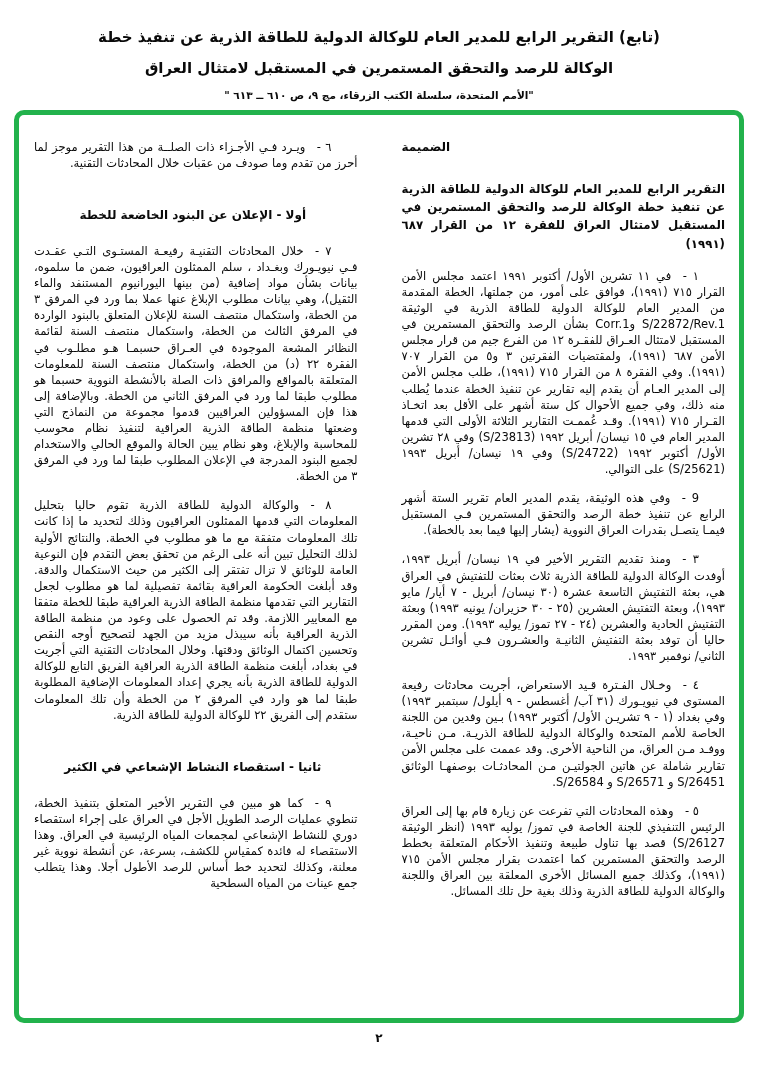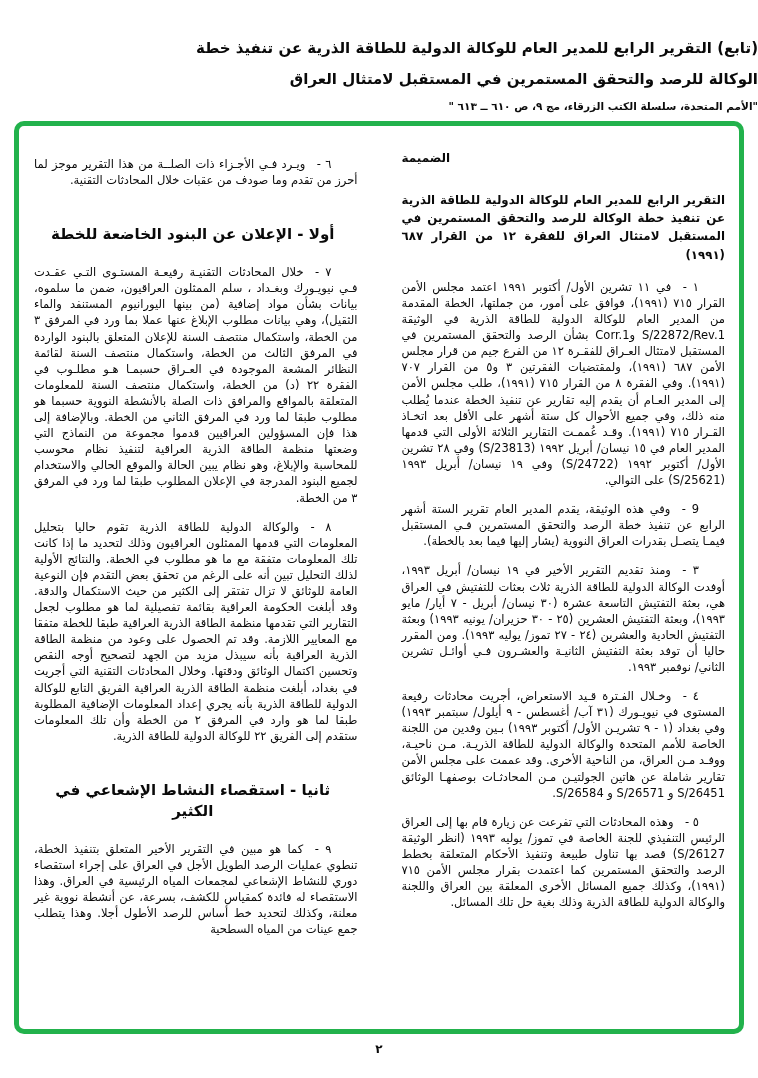--- a/index.html
+++ b/index.html
@@ -12,21 +12,22 @@
     font-family: "DejaVu Sans", sans-serif;
     color: #0a0a0a;
   }
   .page {
     position: relative;
     width: 758px;
     height: 1078px;
   }
   .doc-header {
     direction: rtl;
-    padding-top: 33px;
+    text-align: center;
+    padding-top: 22px;
   }
   .doc-header .h-main {
     font-weight: 700;
     font-size: 15px;
     line-height: 31px;
     letter-spacing: 0;
   }
   .doc-header .h-source {
     font-weight: 700;
     font-size: 10.5px;
@@ -66,21 +67,21 @@
     font-size: 11.8px;
     line-height: 1.55;
   }
   .para {
     margin: 0 0 13px 0;
     text-indent: 26px;
   }
   .para:last-child { margin-bottom: 0; }
   .section-heading {
     margin: 36px 6px 19px 0;
-    font-size: 15px;
+    font-size: 12px;
     font-weight: 700;
     text-align: center;
   }
   .page-number {
     direction: rtl;
     text-align: center;
     font-size: 12px;
     font-weight: 700;
     margin-top: 8px;
   }
@@ -103,21 +104,21 @@
         <h3 class="annex-heading">الضميمة</h3>
         <p class="doc-title">التقرير الرابع للمدير العام للوكالة الدولية للطاقة الذرية عن تنفيذ خطة الوكالة للرصد والتحقق المستمرين في المستقبل لامتثال العراق للفقرة ١٢ من القرار ٦٨٧ (١٩٩١)</p>
         <p class="para">١ - في ١١ تشرين الأول/ أكتوبر ١٩٩١ اعتمد مجلس الأمن القرار ٧١٥ (١٩٩١)، فوافق على أمور، من جملتها، الخطة المقدمة من المدير العام للوكالة الدولية للطاقة الذرية في الوثيقة S/22872/Rev.1 وCorr.1 بشأن الرصد والتحقق المستمرين في المستقبل لامتثال العـراق للفقـرة ١٢ من الفرع جيم من قرار مجلس الأمن ٦٨٧ (١٩٩١)، ولمقتضيات الفقرتين ٣ و٥ من القرار ٧٠٧ (١٩٩١). وفي الفقرة ٨ من القرار ٧١٥ (١٩٩١)، طلب مجلس الأمن إلى المدير العـام أن يقدم إليه تقارير عن تنفيذ الخطة عندما يُطلب منه ذلك، وفي جميع الأحوال كل ستة أشهر على الأقل بعد اتخـاذ القـرار ٧١٥ (١٩٩١). وقـد عُممـت التقارير الثلاثة الأولى التي قدمها المدير العام في ١٥ نيسان/ أبريل ١٩٩٢ (S/23813) وفي ٢٨ تشرين الأول/ أكتوبر ١٩٩٢ (S/24722) وفي ١٩ نيسان/ أبريل ١٩٩٣ (S/25621) على التوالي.</p>
         <p class="para">9 - وفي هذه الوثيقة، يقدم المدير العام تقرير الستة أشهر الرابع عن تنفيذ خطة الرصد والتحقق المستمرين فـي المستقبل فيمـا يتصـل بقدرات العراق النووية (يشار إليها فيما بعد بالخطة).</p>
         <p class="para">٣ - ومنذ تقديم التقرير الأخير في ١٩ نيسان/ أبريل ١٩٩٣، أوفدت الوكالة الدولية للطاقة الذرية ثلاث بعثات للتفتيش في العراق هي، بعثة التفتيش التاسعة عشرة (٣٠ نيسان/ أبريل - ٧ أيار/ مايو ١٩٩٣)، وبعثة التفتيش العشرين (٢٥ - ٣٠ حزيران/ يونيه ١٩٩٣) وبعثة التفتيش الحادية والعشرين (٢٤ - ٢٧ تموز/ يوليه ١٩٩٣). ومن المقرر حاليا أن توفد بعثة التفتيش الثانيـة والعشـرون فـي أوائـل تشرين الثاني/ نوفمبر ١٩٩٣.</p>
         <p class="para">٤ - وخـلال الفـترة قـيد الاستعراض، أجريت محادثات رفيعة المستوى في نيويـورك (٣١ آب/ أغسطس - ٩ أيلول/ سبتمبر ١٩٩٣) وفي بغداد (١ - ٩ تشريـن الأول/ أكتوبر ١٩٩٣) بـين وفدين من اللجنة الخاصة للأمم المتحدة والوكالة الدولية للطاقة الذريـة. مـن ناحيـة، ووفـد مـن العراق، من الناحية الأخرى. وقد عممت على مجلس الأمن تقارير شاملة عن هاتين الجولتيـن مـن المحادثـات بوصفهـا الوثائق S/26451 و S/26571 و S/26584.</p>
         <p class="para">٥ - وهذه المحادثات التي تفرعت عن زيارة قام بها إلى العراق الرئيس التنفيذي للجنة الخاصة في تموز/ يوليه ١٩٩٣ (انظر الوثيقة S/26127) قصد بها تناول طبيعة وتنفيذ الأحكام المتعلقة بخطط الرصد والتحقق المستمرين كما اعتمدت بقرار مجلس الأمن ٧١٥ (١٩٩١)، وكذلك جميع المسائل الأخرى المعلقة بين العراق واللجنة والوكالة الدولية للطاقة الذرية وذلك بغية حل تلك المسائل.</p>
       </section>
 
       <section class="col">
-        <p class="para" style="margin-top:8px;">٦ - ويـرد فـي الأجـزاء ذات الصلــة من هذا التقرير موجز لما أحرز من تقدم وما صودف من عقبات خلال المحادثات التقنية.</p>
+        <p class="para" style="margin-top:2px;">٦ - ويـرد فـي الأجـزاء ذات الصلــة من هذا التقرير موجز لما أحرز من تقدم وما صودف من عقبات خلال المحادثات التقنية.</p>
         <h3 class="section-heading">أولا - الإعلان عن البنود الخاضعة للخطة</h3>
         <p class="para">٧ - خلال المحادثات التقنيـة رفيعـة المستـوى التـي عقـدت فـي نيويـورك وبغـداد ، سلم الممثلون العراقيون، ضمن ما سلموه، بيانات بشأن مواد إضافية (من بينها اليورانيوم المستنفد والماء الثقيل)، وهي بيانات مطلوب الإبلاغ عنها عملا بما ورد في المرفق ٣ من الخطة، واستكمال منتصف السنة للإعلان المتعلق بالبنود الواردة في المرفق الثالث من الخطة، واستكمال منتصف السنة لقائمة النظائر المشعة الموجودة في العـراق حسبمـا هـو مطلـوب في الفقرة ٢٢ (د) من الخطة، واستكمال منتصف السنة للمعلومات المتعلقة بالمواقع والمرافق ذات الصلة بالأنشطة النووية حسبما هو مطلوب طبقا لما ورد في المرفق الثاني من الخطة. وبالإضافة إلى هذا فإن المسؤولين العراقيين قدموا مجموعة من النماذج التي وضعتها منظمة الطاقة الذرية العراقية لتنفيذ نظام محوسب للمحاسبة والإبلاغ، وهو نظام يبين الحالة والموقع الحالي والاستخدام لجميع البنود المدرجة في الإعلان المطلوب طبقا لما ورد في المرفق ٣ من الخطة.</p>
         <p class="para">٨ - والوكالة الدولية للطاقة الذرية تقوم حاليا بتحليل المعلومات التي قدمها الممثلون العراقيون وذلك لتحديد ما إذا كانت تلك المعلومات متفقة مع ما هو مطلوب في الخطة. والنتائج الأولية لذلك التحليل تبين أنه على الرغم من تحقق بعض التقدم فإن النوعية العامة للوثائق لا تزال تفتقر إلى الكثير من حيث الاستكمال والدقة. وقد أبلغت الحكومة العراقية بقائمة تفصيلية لما هو مطلوب لجعل التقارير التي تقدمها منظمة الطاقة الذرية العراقية طبقا للخطة متفقا مع المعايير اللازمة. وقد تم الحصول على وعود من منظمة الطاقة الذرية العراقية بأنه سيبذل مزيد من الجهد لتصحيح أوجه النقص وتحسين اكتمال الوثائق ودقتها. وخلال المحادثات التقنية التي أجريت في بغداد، أبلغت منظمة الطاقة الذرية العراقية الفريق التابع للوكالة الدولية للطاقة الذرية بأنه يجري إعداد المعلومات الإضافية المطلوبة طبقا لما هو وارد في المرفق ٢ من الخطة وأن تلك المعلومات ستقدم إلى الفريق ٢٢ للوكالة الدولية للطاقة الذرية.</p>
         <h3 class="section-heading">ثانيا - استقصاء النشاط الإشعاعي في الكثير</h3>
         <p class="para">٩ - كما هو مبين في التقرير الأخير المتعلق بتنفيذ الخطة، تنطوي عمليات الرصد الطويل الأجل في العراق على إجراء استقصاء دوري للنشاط الإشعاعي لمجمعات المياه الرئيسية في العراق. وهذا الاستقصاء له فائدة كمقياس للكشف، بسرعة، عن أنشطة نووية غير معلنة، وكذلك لتحديد خط أساس للرصد الأطول أجلا. وهذا يتطلب جمع عينات من المياه السطحية</p>
       </section>
 
     </div>
   </div>
 

